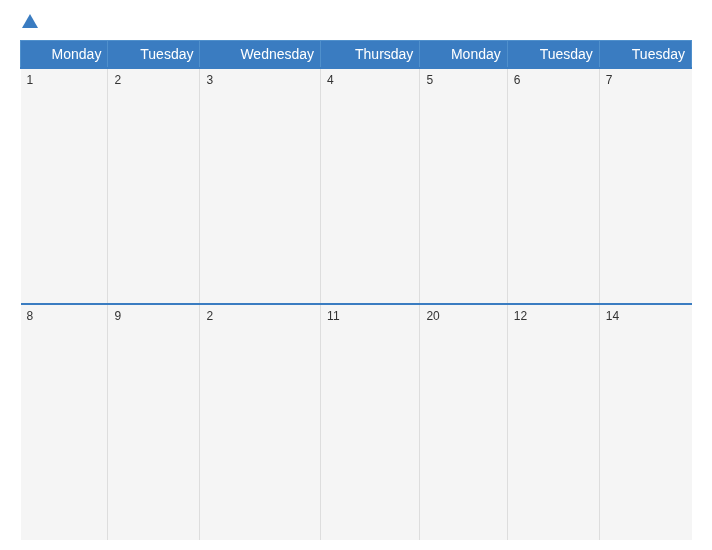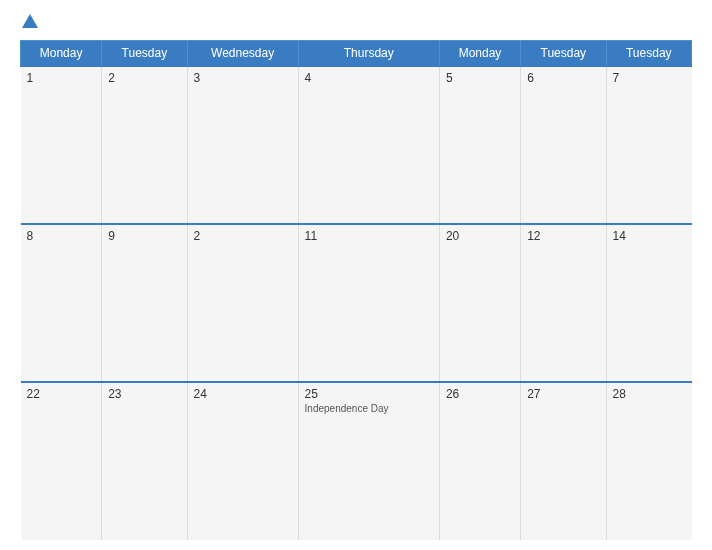--- a/index.html
+++ b/index.html
@@ -76,24 +76,24 @@
       border-collapse: collapse;
       flex: 1;
     }
 
     .calendar thead tr {
       background-color: #3a7cc1;
     }
 
     .calendar thead th {
       color: #fff;
-      font-size: 12px;
+      font-size: 14px;
       font-weight: normal;
       padding: 5px 6px;
-      text-align: center;
+      text-align: right;
       border: 1px solid #5090cc;
     }
 
     .calendar tbody tr {
       border-top: 2px solid #3a7cc1;
     }
 
     .calendar tbody td {
       vertical-align: top;
       padding: 4px 6px;
@@ -199,39 +199,15 @@
           <td>
             <span class="day-num">20</span>
           </td>
           <td>
             <span class="day-num">12</span>
           </td>
           <td>
             <span class="day-num">14</span>
           </td>
         </tr>
-        <tr>
-          <td>
-            <span class="day-num">22</span>
-          </td>
-          <td>
-            <span class="day-num">23</span>
-          </td>
-          <td>
-            <span class="day-num">24</span>
-          </td>
-          <td>
-            <span class="day-num">25</span>
-            <span class="holiday-label">Independence Day</span>
-          </td>
-          <td>
-            <span class="day-num">26</span>
-          </td>
-          <td>
-            <span class="day-num">27</span>
-          </td>
-          <td>
-            <span class="day-num">28</span>
-          </td>
-        </tr>
       </tbody>
   </table>
 </div>
 
 </body></html>

